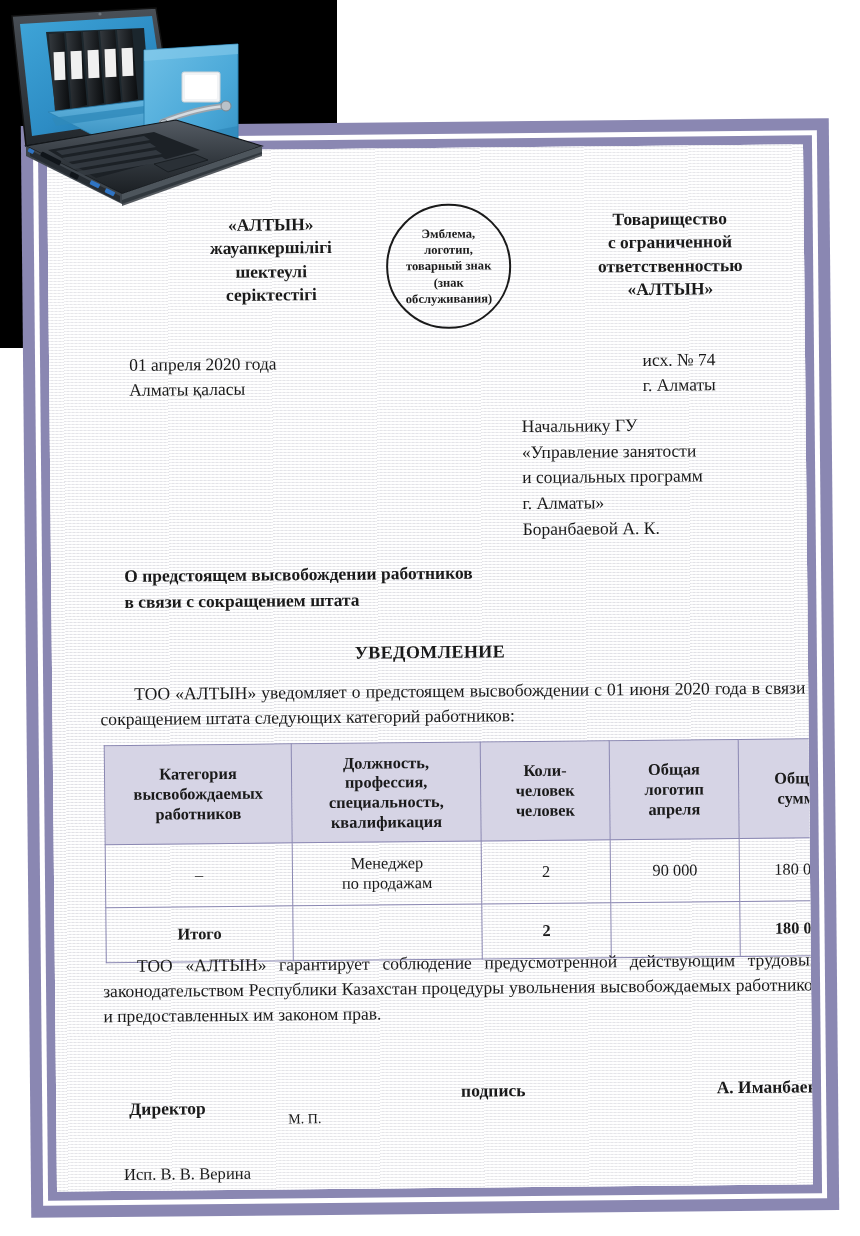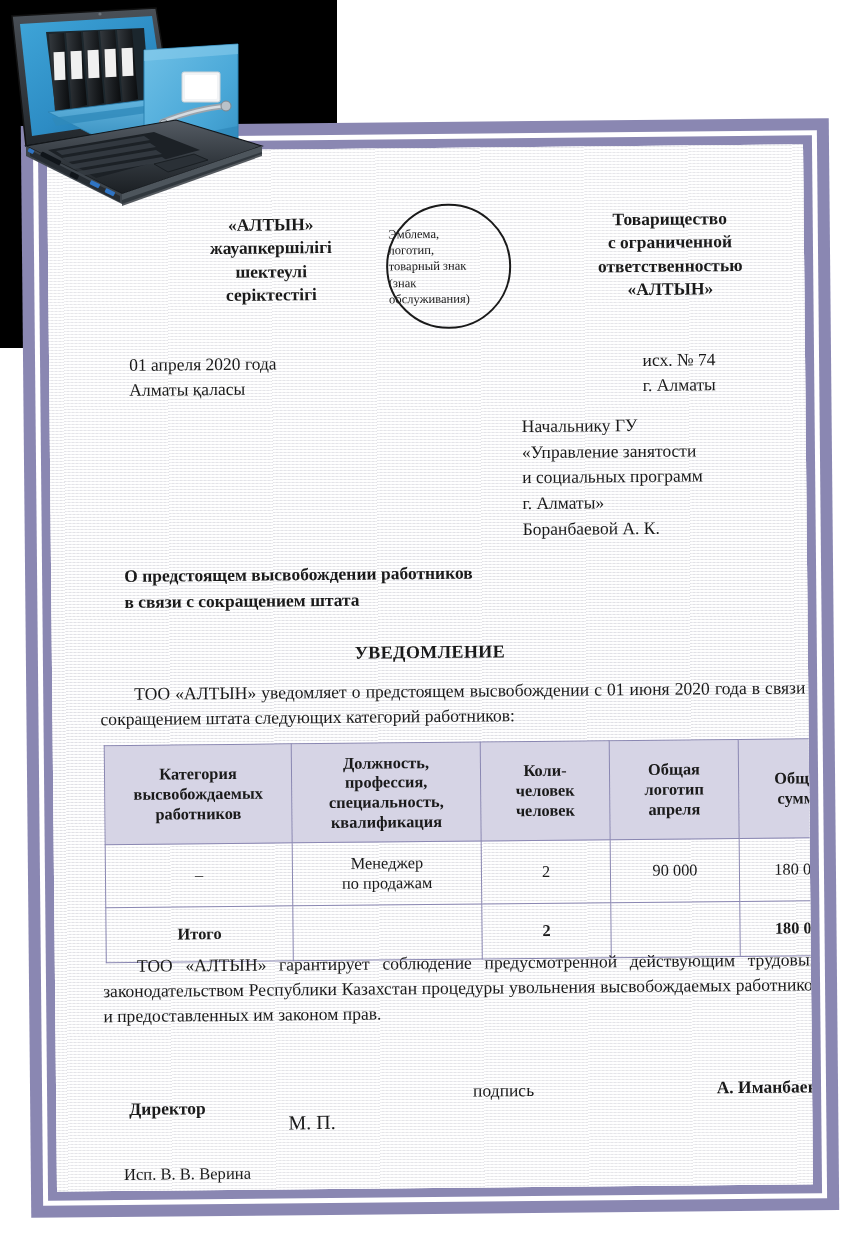--- a/index.html
+++ b/index.html
@@ -113,23 +113,24 @@
     width: 125px;
     height: 125px;
     border: 2.5px solid #1a1a1a;
     border-radius: 50%;
     box-sizing: border-box;
     display: flex;
     align-items: center;
     justify-content: center;
   }
   #emblem-text {
-    font-weight: normal;
+    font-weight: bold;
     font-size: 12.6px;
     line-height: 1.3;
+    text-align: center;
     width: 120px;
   }
 
   
   .date-block {
     left: 80px;
     top: 202px;
     font-size: 17.5px;
     line-height: 1.45;
   }
@@ -236,35 +237,35 @@
     font-size: 17.5px;
   }
   #sig-role {
     position: absolute;
     left: 0;
     top: 16px;
     font-weight: bold;
   }
   #sig-word {
     position: absolute;
-    left: 344px;
+    left: 332px;
     top: 1px;
-    font-weight: normal;
+    font-weight: bold;
   }
   #sig-name {
     position: absolute;
     right: 0;
     top: 0;
     font-weight: bold;
     white-space: nowrap;
   }
   #sig-seal {
     left: 232px;
     top: 962px;
-    font-size: 20px;
+    font-size: 14px;
   }
 
   
   #footer {
     left: 67px;
     top: 1012px;
     font-size: 16.6px;
     line-height: 1.45;
   }
 

